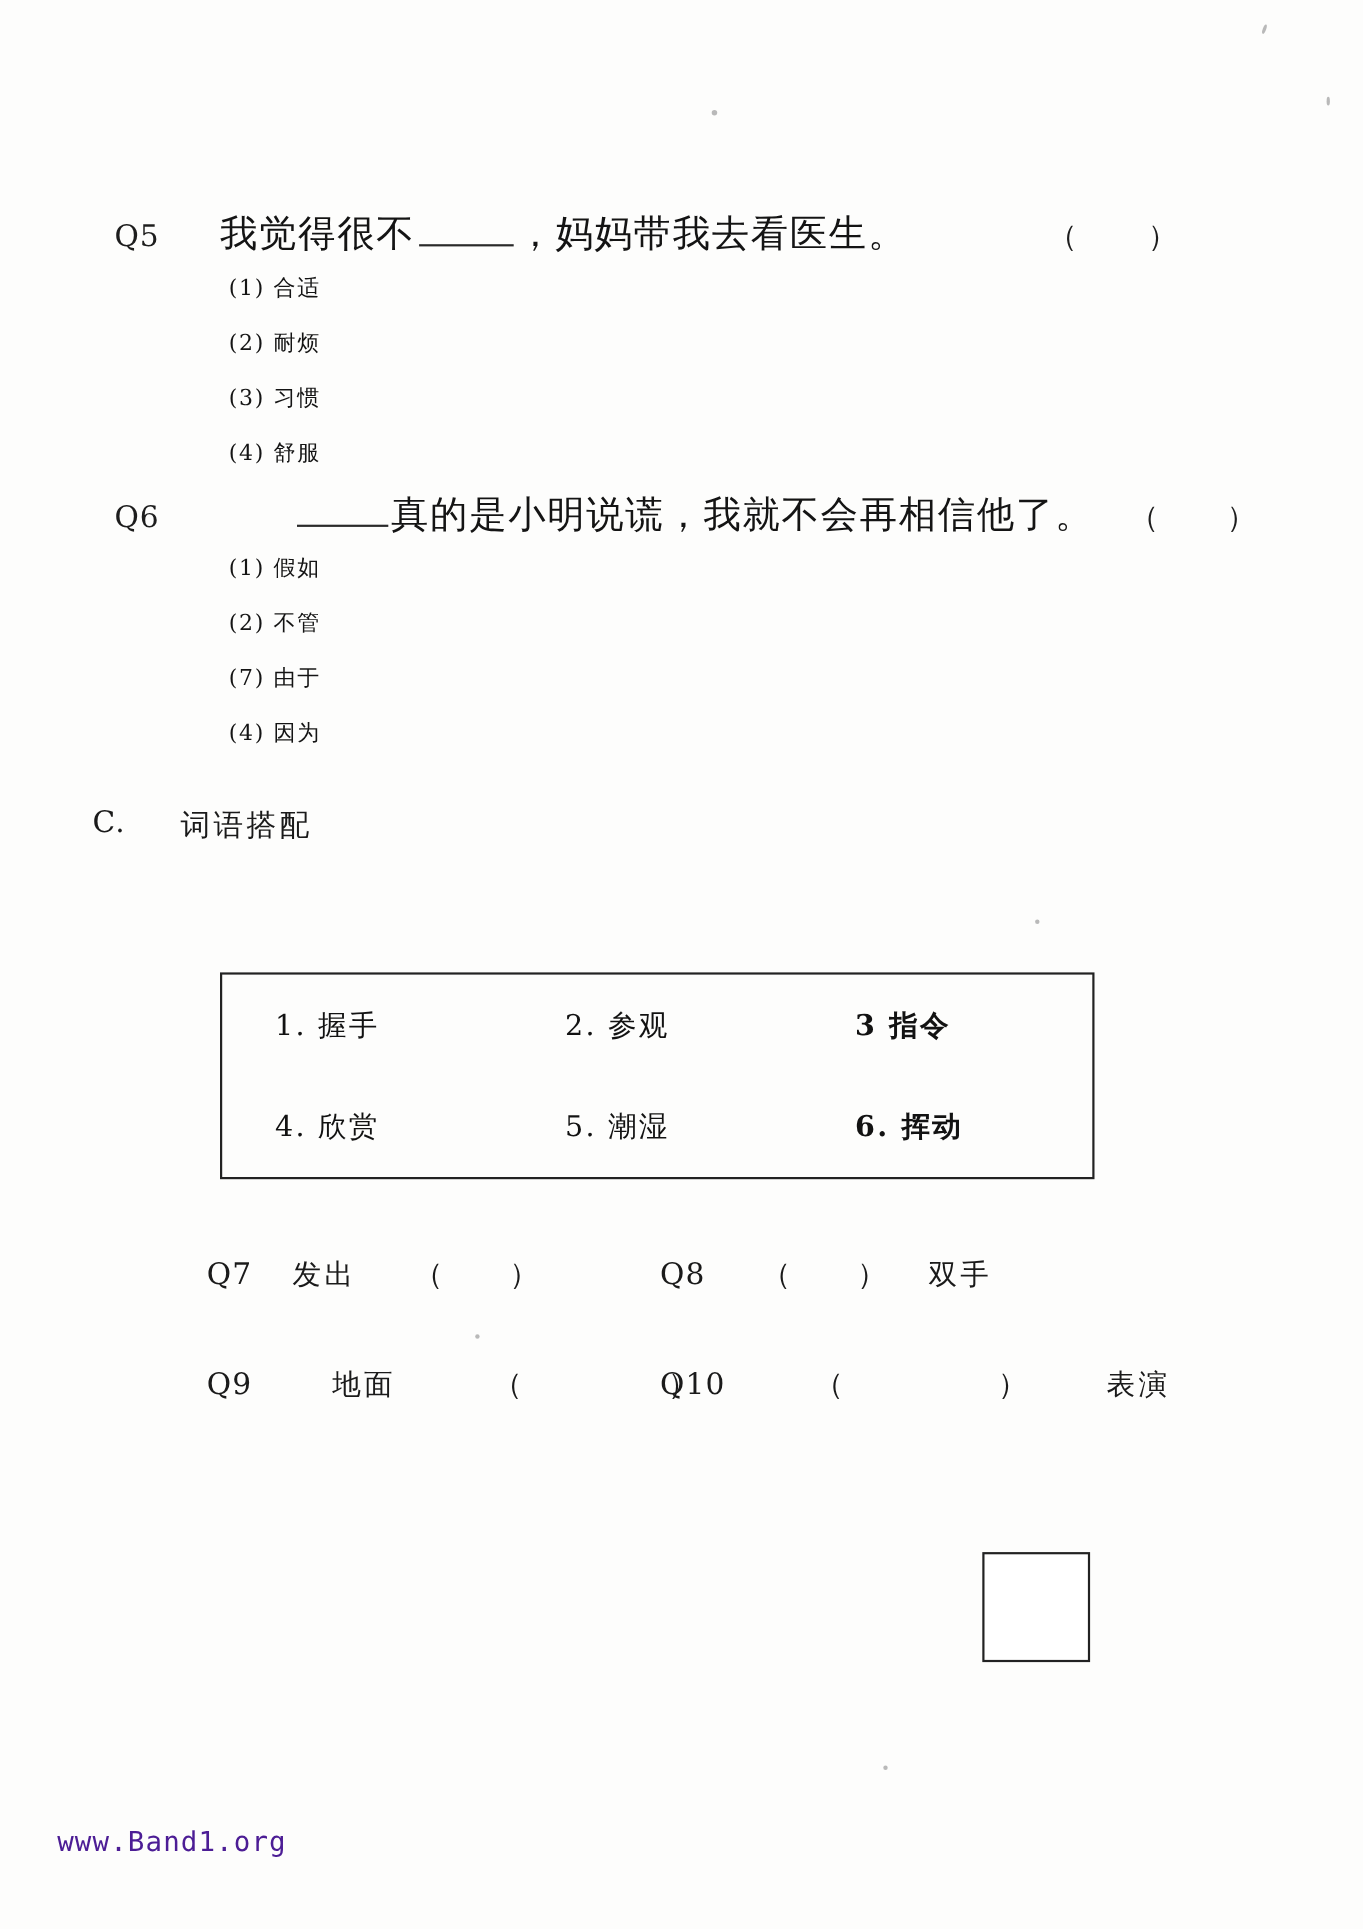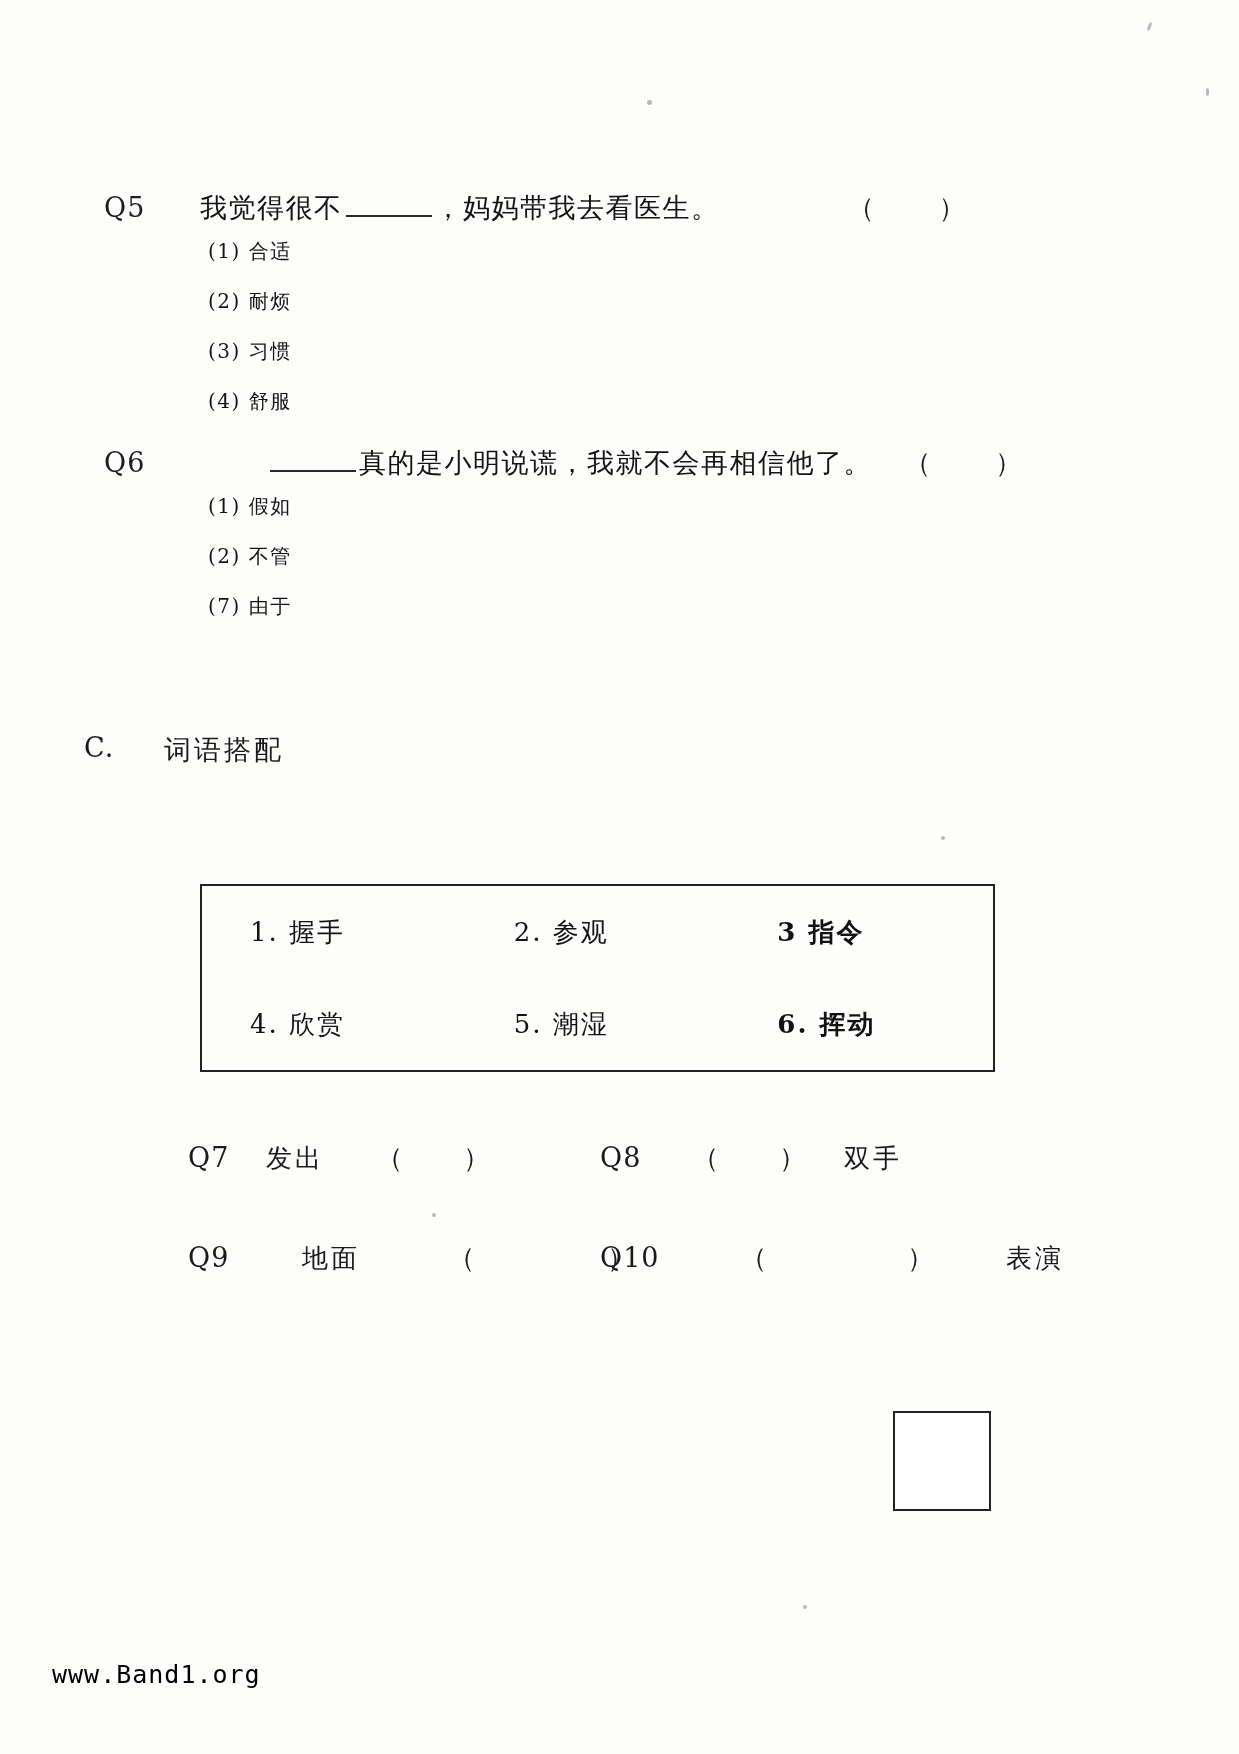--- a/index.html
+++ b/index.html
@@ -36,21 +36,21 @@
     white-space: nowrap;
   }
   .q-label {
     font-size: 27px;
     letter-spacing: 1px;
     width: 96px;
     flex: 0 0 96px;
     color: #1d1d1d;
   }
   .q-stem {
-    font-size: 27px;
+    font-size: 34px;
     color: #141414;
     letter-spacing: 1.5px;
   }
   .blank-inline {
     display: inline-block;
     width: 86px;
     border-bottom: 2px solid #2a2a2a;
     height: 22px;
     margin: 0 3px;
     vertical-align: bottom;
@@ -122,21 +122,21 @@
     border: 2px solid #222;
     box-sizing: border-box;
     background: #fff;
   }
 
   .footer {
     position: absolute;
     font-family: "DejaVu Sans Mono", "Liberation Mono", monospace;
     font-size: 25px;
     letter-spacing: 1px;
-    color: #000000;
+    color: #4c1d95;
   }
 </style>
 </head>
 <body>
 
 <div class="page">
 
   <div class="speck" style="left:1148px;top:22px;width:3px;height:9px;transform:rotate(20deg);"></div>
   <div class="speck" style="left:1206px;top:88px;width:3px;height:8px;"></div>
   <div class="speck" style="left:647px;top:100px;width:5px;height:5px;"></div>
@@ -166,20 +166,21 @@
       <span class="q-stem"></span>
       <span class="blank-inline" style="margin-left:70px;"></span>
       <span class="q-stem">真的是小明说谎，我就不会再相信他了。</span>
       <span class="paren" style="margin-left:32px;">（</span>
       <span class="paren" style="display:inline-block;width:62px;"></span>
       <span class="paren">）</span>
     </div>
     <div class="opt">(1) 假如</div>
     <div class="opt">(2) 不管</div>
     <div class="opt">(7) 由于</div>
+    <div class="opt">(4) 因为</div>
   </div>
 
   <div class="section-letter" style="left:84px;top:732px;">C.</div>
   <div class="section-title" style="left:164px;top:732px;">词语搭配</div>
 
   <div class="word-box" style="left:200px;top:884px;width:795px;height:188px;">
     <div class="word-grid">
       <div class="word-cell">1. 握手</div>
       <div class="word-cell">2. 参观</div>
       <div class="word-cell b">3 指令</div>

